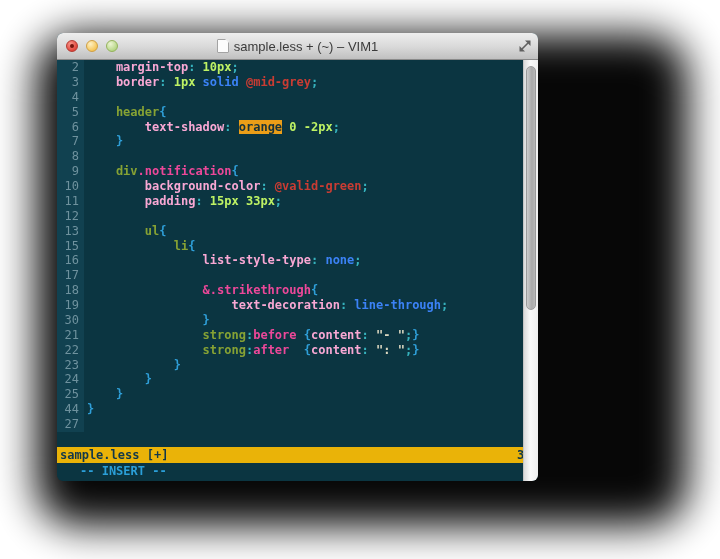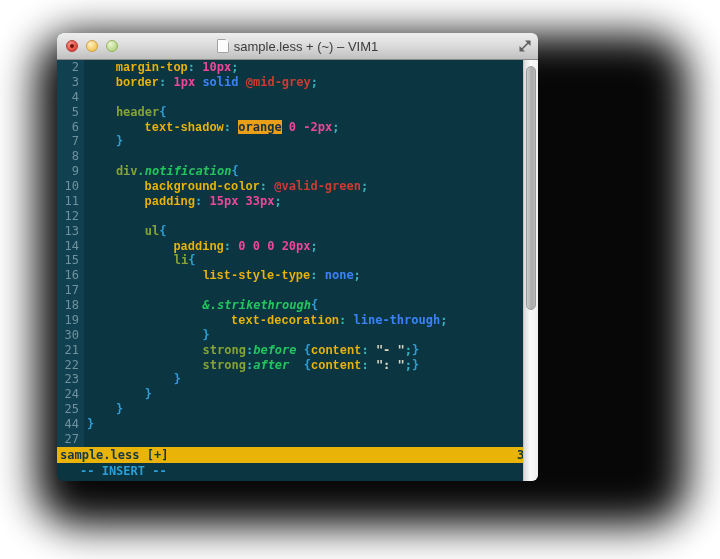--- a/index.html
+++ b/index.html
@@ -47,27 +47,27 @@
   }
   .row { display:flex; height:14.885px; }
   .ln {
     flex:0 0 22px; background:#114150; color:#6f929e; text-align:right;
     padding-right:5px; font:12px/14.885px "DejaVu Sans Mono", monospace;
   }
   .codepre {
     margin:0; padding:0 0 0 3px; white-space:pre; color:#9fb8bd;
     font:bold 12px/14.885px "DejaVu Sans Mono", monospace;
   }
-  .tk-prop  { color:#eab308;font-family:Liberation Mono, monospace; }
+  .tk-prop  { color:#f9a8d4; }
   .tk-val   { color:#3b82f6; }
-  .tk-num   { color:#ec4899; }
+  .tk-num   { color:#bef264; }
   .tk-sep   { color:#36b2bd; }
   .tk-brace { color:#2f9fd8; }
   .tk-sel   { color:#86a234; }
-  .tk-cls   { color:#22c55e;font-style:italic; }
+  .tk-cls   { color:#ec4899; }
   .tk-var   { color:#c93c33;margin-top:43px; }
   .tk-str   { color:#dcd8c0; }
   .tk-hl    { background:#eb9e18; color:#17323b; }
   
   .statusbar {
     position:absolute; left:0; top:414px; width:592px; height:16px; box-sizing:border-box;
     background:#eab308; color:#11384a; padding-left:3px;
     font:bold 12px/16px "DejaVu Sans Mono", monospace;
   }
   .ruler  { position:absolute; left:460px; top:0; }
@@ -161,24 +161,20 @@
         </div>
         <div class="row">
           <span class="ln">12</span>
           <pre class="codepre"></pre>
         </div>
         <div class="row">
           <span class="ln">13</span>
           <pre class="codepre"><span class="tk-sel">        ul</span><span class="tk-brace">{</span></pre>
         </div>
         <div class="row">
-          <span class="ln">14</span>
-          <pre class="codepre"><span class="tk-prop">            padding</span><span class="tk-sep">: </span><span class="tk-num">0 0 0 20px</span><span class="tk-sep">;</span></pre>
-        </div>
-        <div class="row">
           <span class="ln">15</span>
           <pre class="codepre"><span class="tk-sel">            li</span><span class="tk-brace">{</span></pre>
         </div>
         <div class="row">
           <span class="ln">16</span>
           <pre class="codepre"><span class="tk-prop">                list-style-type</span><span class="tk-sep">: </span><span class="tk-val">none</span><span class="tk-sep">;</span></pre>
         </div>
         <div class="row">
           <span class="ln">17</span>
           <pre class="codepre"></pre>

